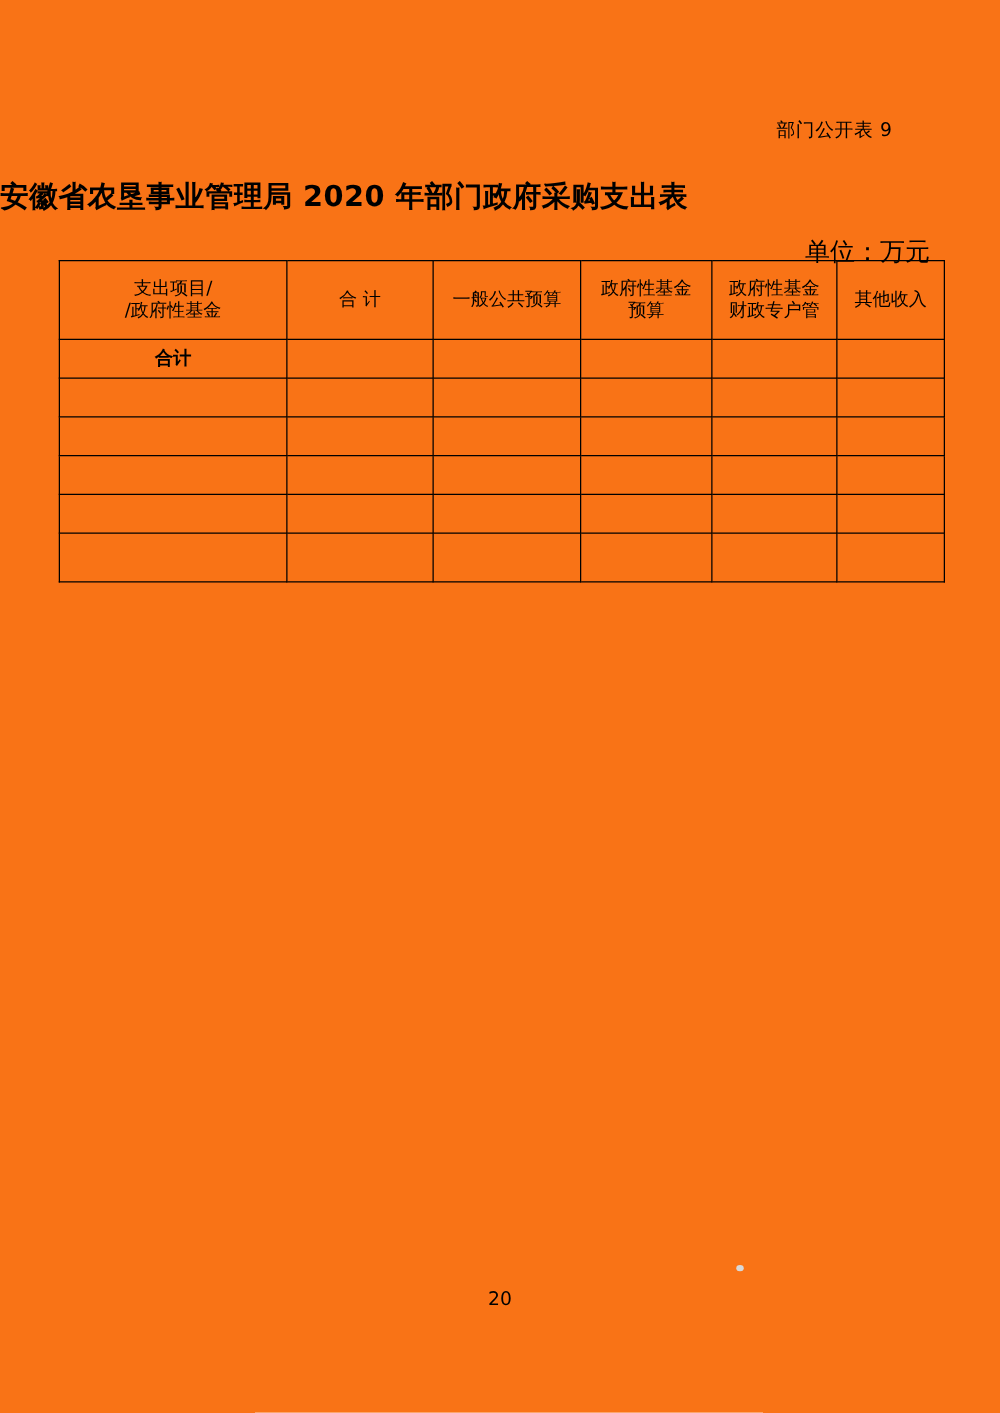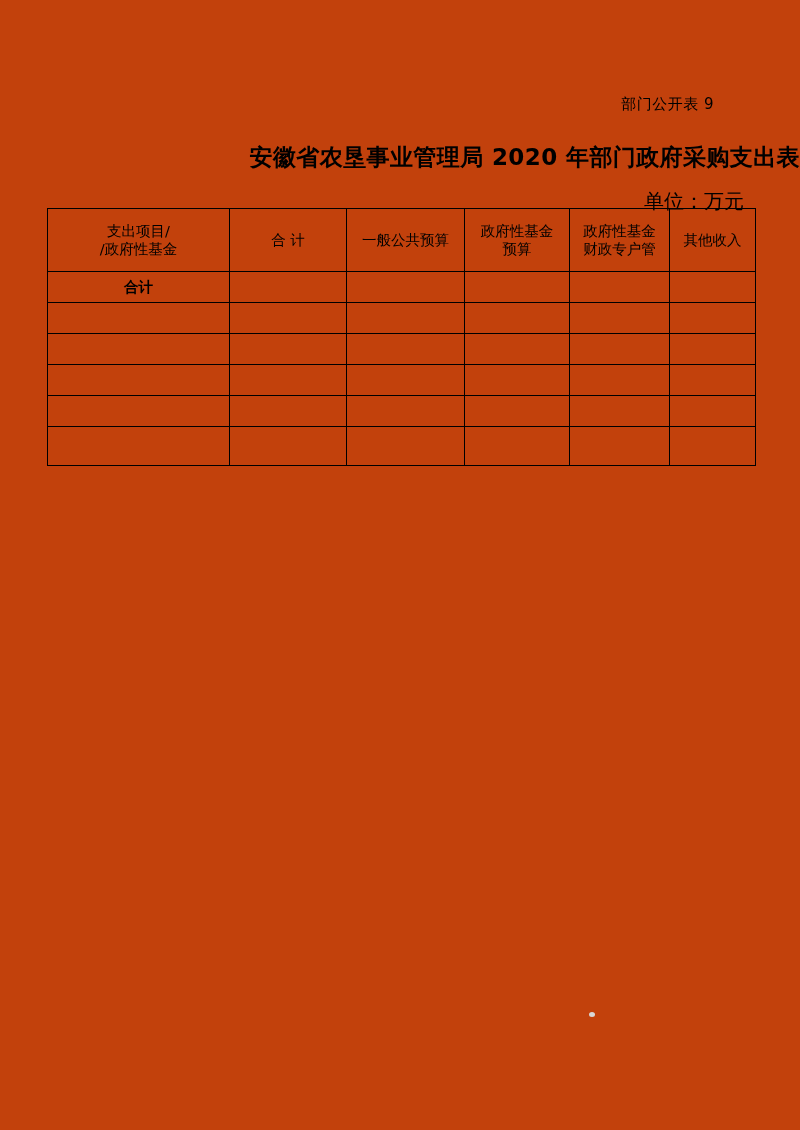--- a/index.html
+++ b/index.html
@@ -13,39 +13,39 @@
     position: relative;
     font-family: "Liberation Serif", "DejaVu Serif", serif;
     color: #000000;
     overflow: hidden;
   }
   .page {
     position: absolute;
     top: 0; left: 0;
     width: 800px;
     height: 1130px;
-    background: #c2410c;
+    background: #f97316;
   }
   
   .header-label {
     position: absolute;
     top: 95px;
     right: 86px;
     font-size: 15px;
     letter-spacing: 0.5px;
     font-family: "DejaVu Sans", "Liberation Sans", sans-serif;
     white-space: nowrap;
   }
   
   .doc-title {
     position: absolute;
     top: 142px;
     left: 0;
     width: 800px;
-    text-align: right;
+    text-align: left;
     font-size: 23px;
     font-weight: bold;
     letter-spacing: 0.4px;
     font-family: "DejaVu Sans", "Liberation Sans", sans-serif;
     white-space: nowrap;
   }
   
   .unit-line {
     position: absolute;
     top: 188px;
@@ -228,14 +228,15 @@
           <td></td>
           <td></td>
         </tr>
       </tbody>
     </table>
   </div>
 
 
   <div class="artifact"></div>
 
+  <div class="page-number">20</div>
 
 </div>
 
 </body></html>

